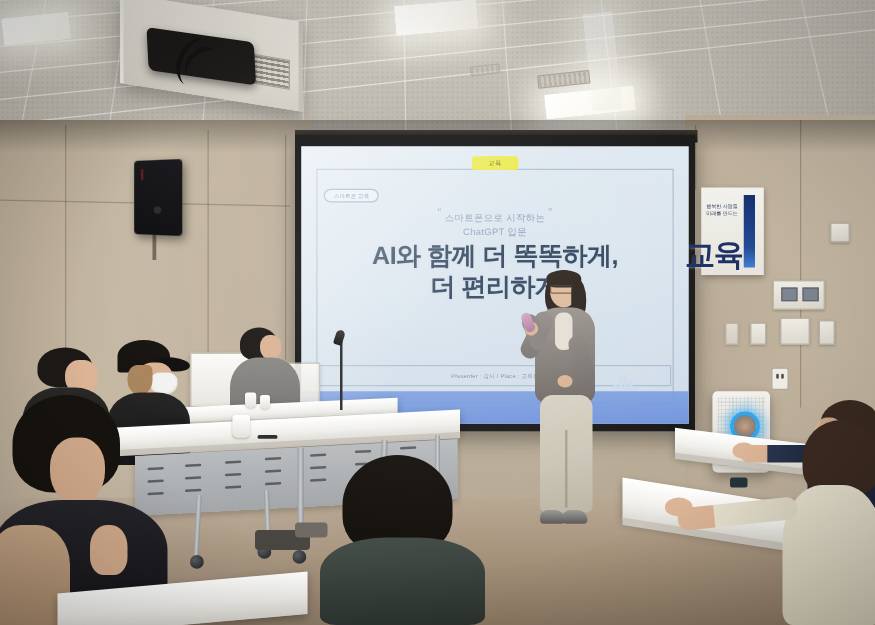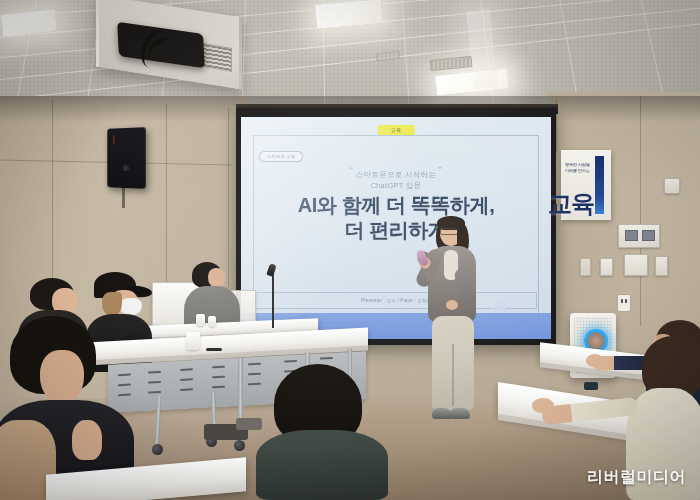--- a/index.html
+++ b/index.html
@@ -878,14 +878,13 @@
   </div>
 
   <div class="person" style="left:-10px; top:420px; width:70px; height:80px;">
     <div class="att-torso" style="left:0; top:0; width:66px; height:80px;
          background:linear-gradient(175deg,#c9a989,#a98a6c); border-radius:40% 40% 0 0;"></div>
   </div>
 
   <div class="table" style="left:46px; top:466px; width:200px; height:34px; transform:skewY(-5deg);"></div>
 
   <div class="grade"></div>
-  <div class="watermark">리버럴미디어</div>
 </div>
 
 </body></html>

